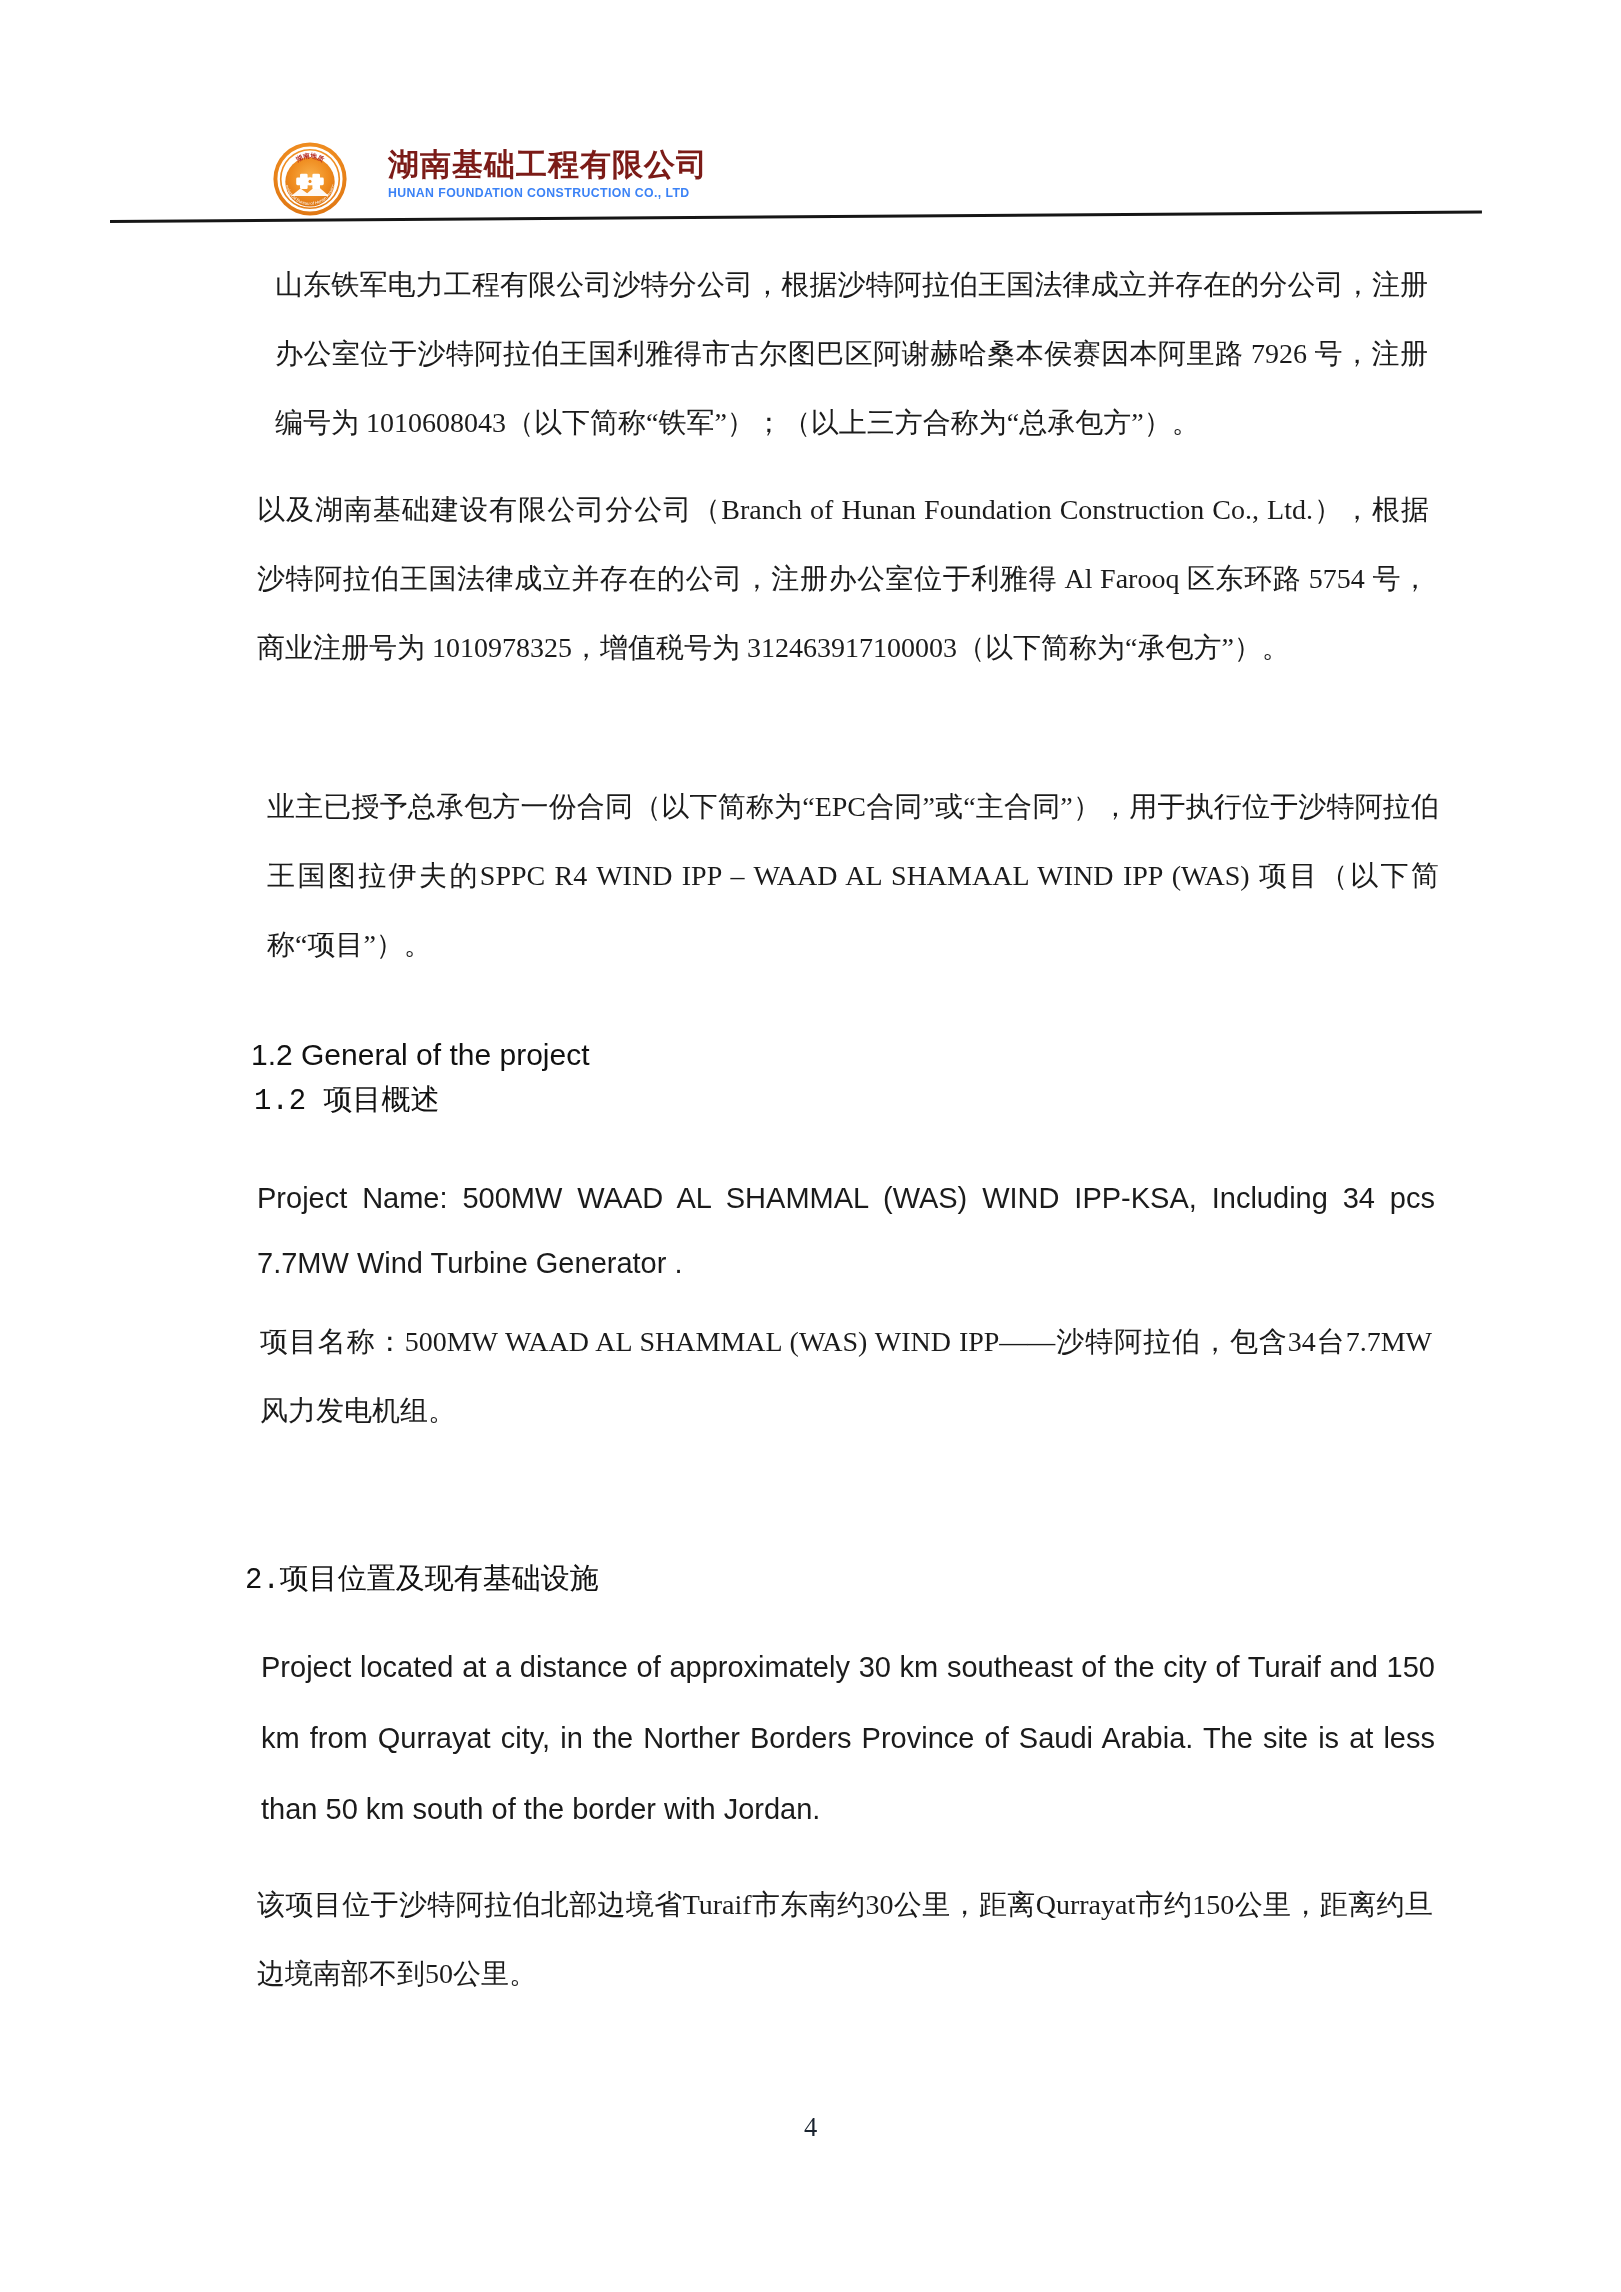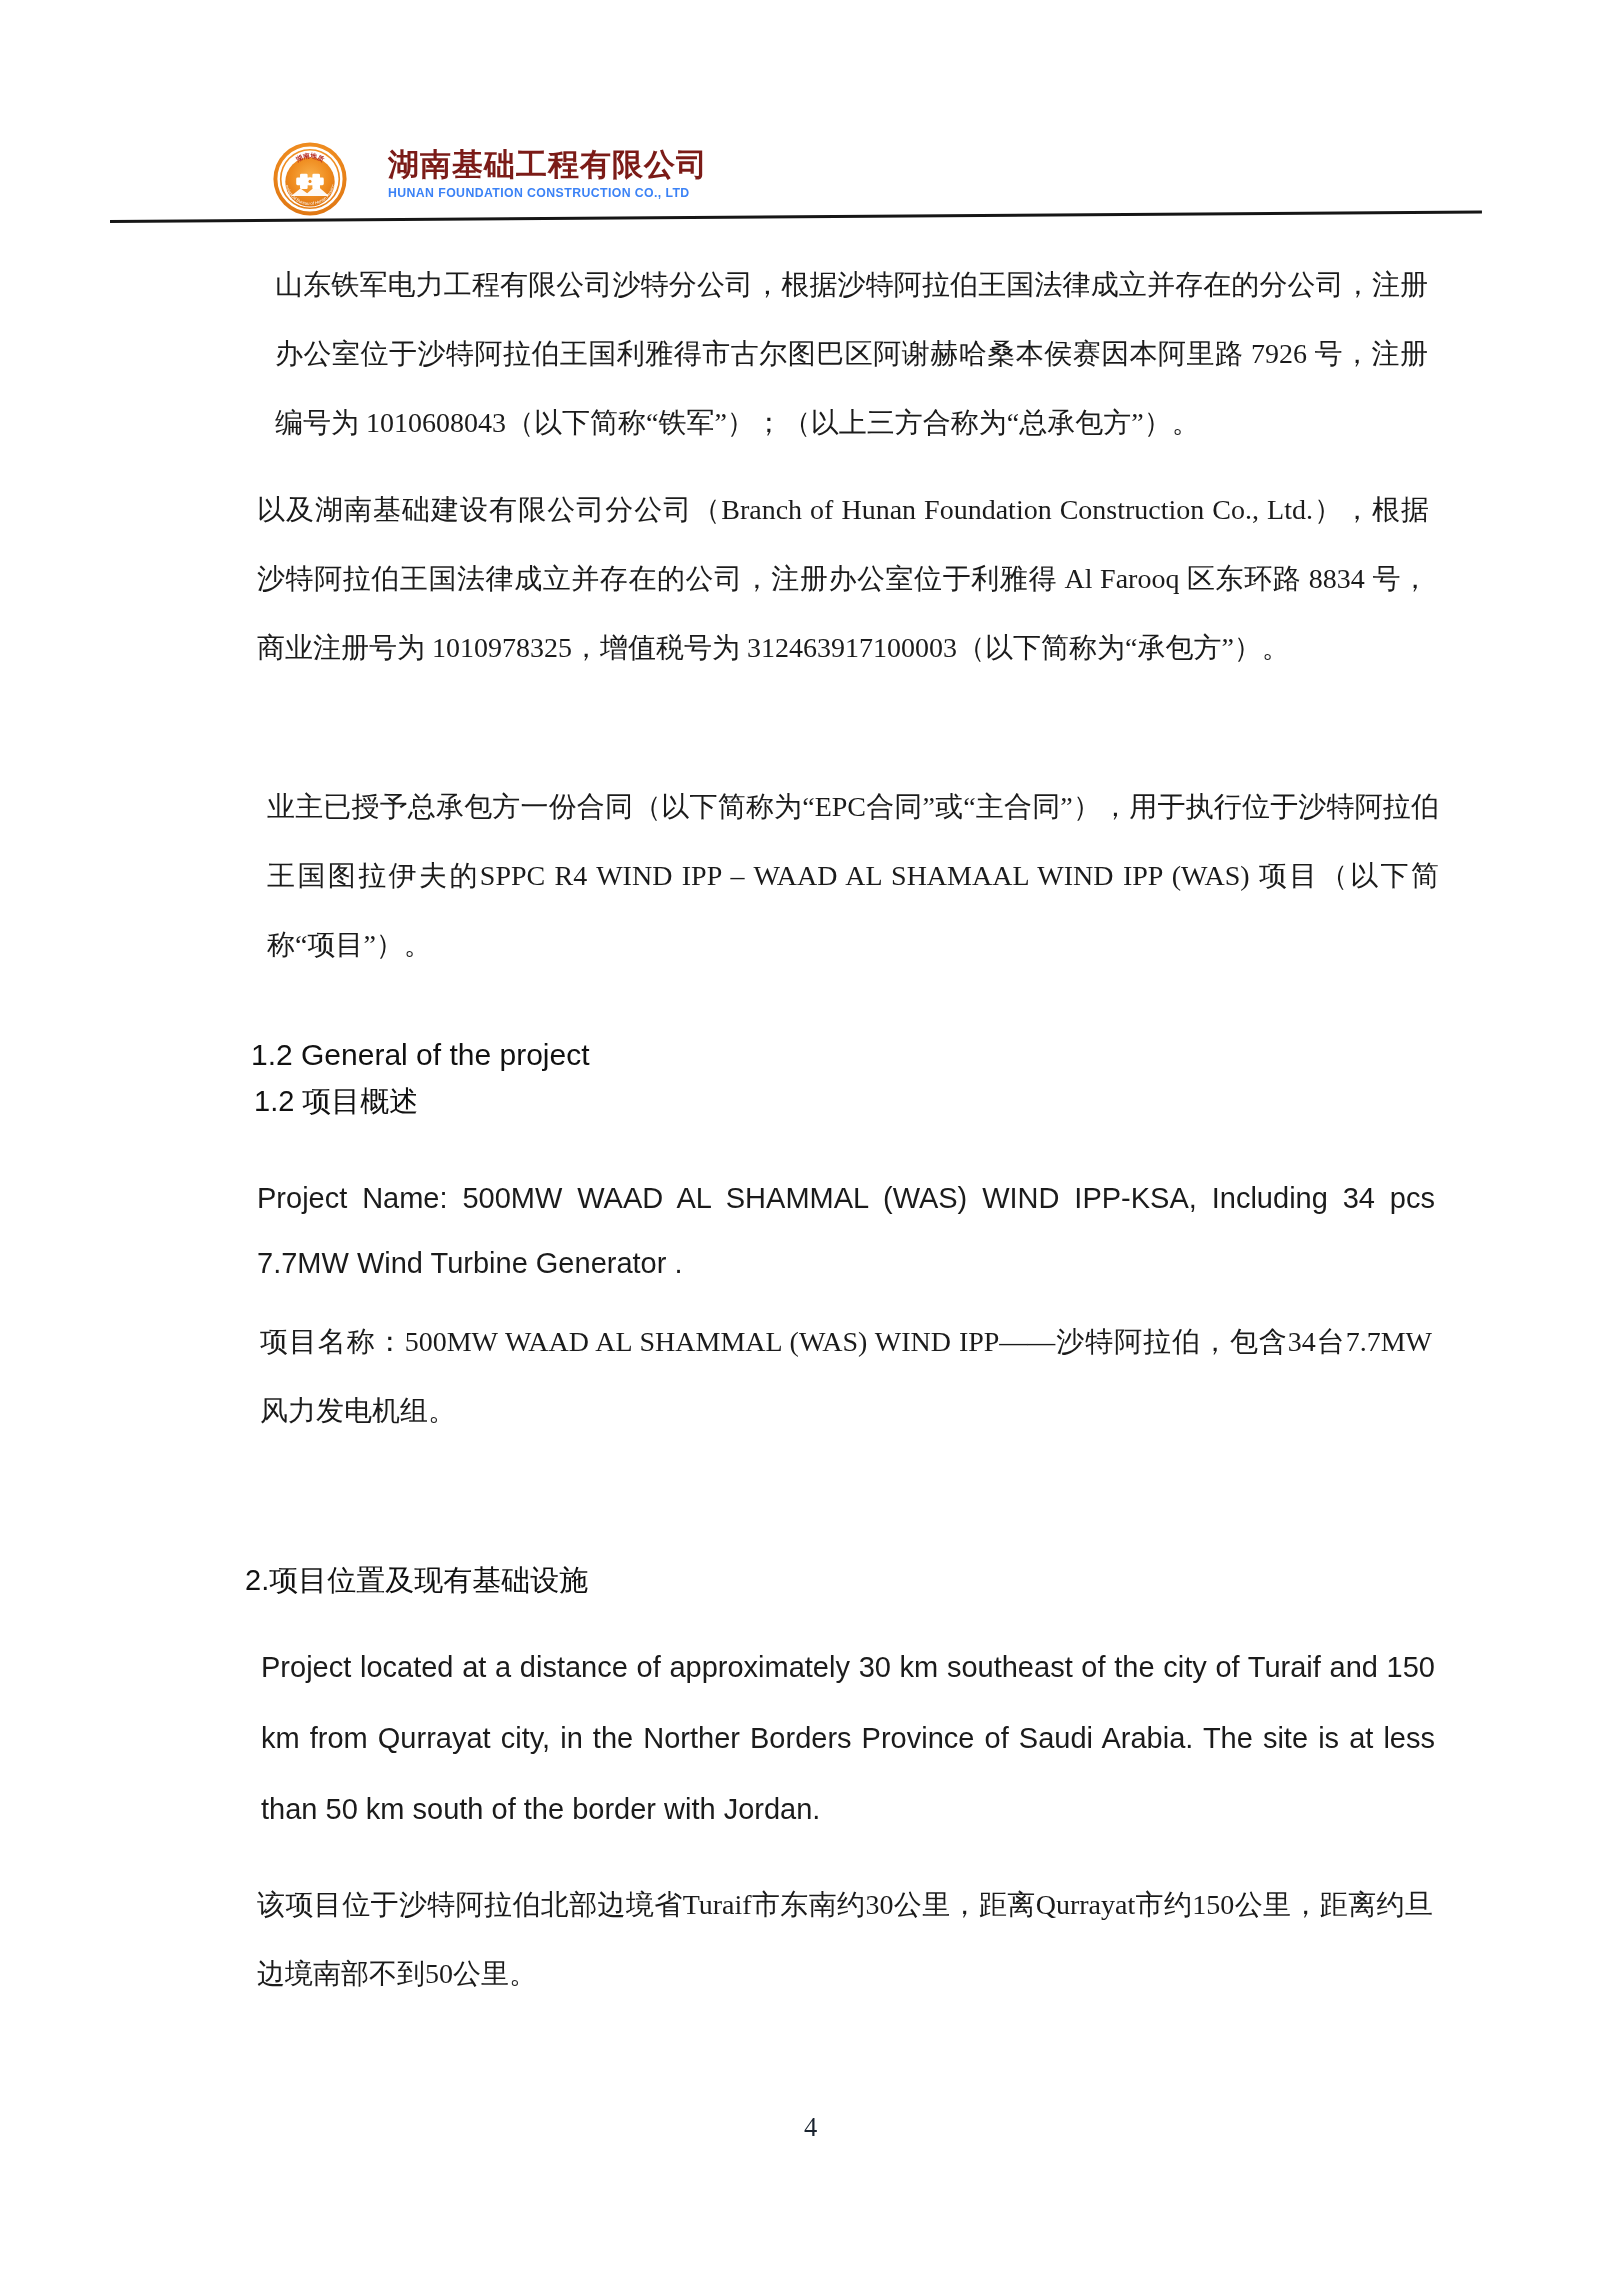--- a/index.html
+++ b/index.html
@@ -54,21 +54,21 @@
   .heading-en{
     position:absolute;
     font-family:"Liberation Sans","DejaVu Sans",sans-serif;
     font-size:30px;
     line-height:35px;
     color:#111;
     white-space:nowrap;
   }
   .heading-cn{
     position:absolute;
-    font-family:Liberation Sans, sans-serif;
+    font-family:Liberation Mono, monospace;
     font-size:29px;
     line-height:35px;
     color:#111;
     white-space:nowrap;
   }
   .page-number{
     position:absolute;
     left:0;top:2112px;width:1621px;
     text-align:center;
     font-family:"Liberation Serif","DejaVu Serif",serif;
@@ -115,21 +115,21 @@
 
   <div class="abs" style="left:357px;top:147px;margin-left:31px;">
     <div class="brand-title">湖南基础工程有限公司</div>
     <div class="brand-sub">HUNAN FOUNDATION CONSTRUCTION CO., LTD</div>
   </div>
 
   <div class="header-rule"></div>
 
   <div class="para cjk" style="left:275px;top:250px;width:1153px;">山东铁军电力工程有限公司沙特分公司，根据沙特阿拉伯王国法律成立并存在的分公司，注册办公室位于沙特阿拉伯王国利雅得市古尔图巴区阿谢赫哈桑本侯赛因本阿里路 7926 号，注册编号为 1010608043（以下简称“铁军”）；（以上三方合称为“总承包方”）。</div>
 
-  <div class="para cjk" style="left:257px;top:475px;width:1172px;">以及湖南基础建设有限公司分公司（Branch of Hunan Foundation Construction Co., Ltd.），根据沙特阿拉伯王国法律成立并存在的公司，注册办公室位于利雅得 Al Farooq 区东环路 8834 号，商业注册号为 1010978325，增值税号为 312463917100003（以下简称为“承包方”）。</div>
+  <div class="para cjk" style="left:257px;top:475px;width:1172px;">以及湖南基础建设有限公司分公司（Branch of Hunan Foundation Construction Co., Ltd.），根据沙特阿拉伯王国法律成立并存在的公司，注册办公室位于利雅得 Al Farooq 区东环路 5754 号，商业注册号为 1010978325，增值税号为 312463917100003（以下简称为“承包方”）。</div>
 
   <div class="para cjk" style="left:267px;top:772px;width:1172px;">业主已授予总承包方一份合同（以下简称为“EPC合同”或“主合同”），用于执行位于沙特阿拉伯王国图拉伊夫的SPPC R4 WIND IPP – WAAD AL SHAMAAL WIND IPP (WAS) 项目（以下简称“项目”）。</div>
 
   <div class="heading-en" style="left:251px;top:1005px;margin-top:32px;">1.2 General of the project</div>
 
   <div class="heading-cn" style="left:254px;top:1084px;">1.2 项目概述</div>
 
   <div class="para sans" style="left:257px;top:1166px;width:1178px;line-height:65px;">Project Name: 500MW WAAD AL SHAMMAL (WAS) WIND IPP-KSA, Including 34 pcs 7.7MW Wind Turbine Generator .</div>
 
   <div class="para cjk" style="left:260px;top:1307px;width:1172px;">项目名称：500MW WAAD AL SHAMMAL (WAS) WIND IPP——沙特阿拉伯，包含34台7.7MW 风力发电机组。</div>

